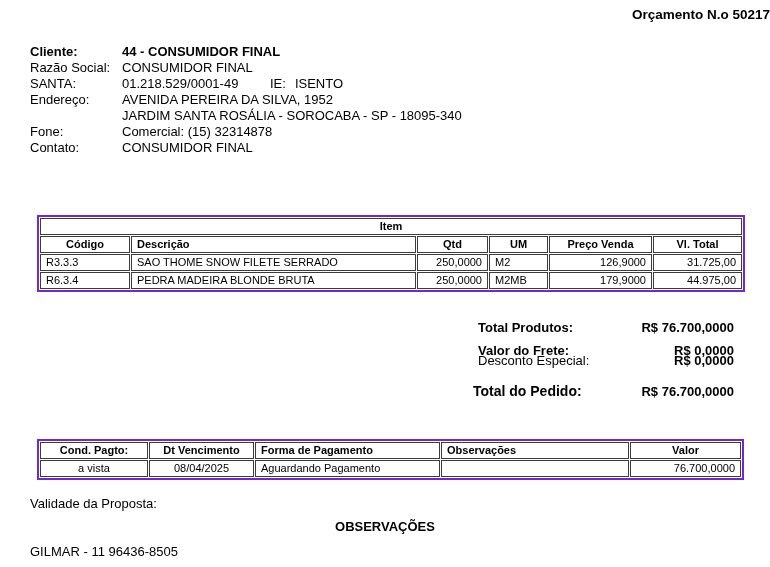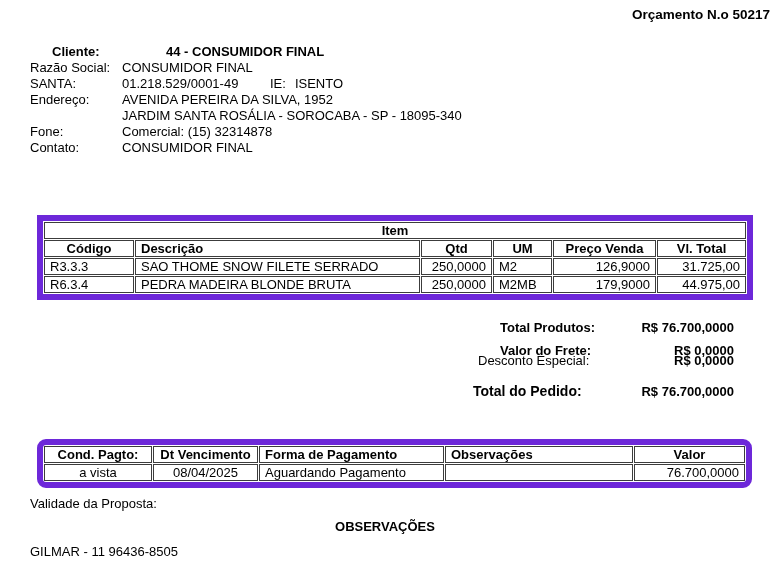--- a/index.html
+++ b/index.html
@@ -11,40 +11,40 @@
   .page{position:relative;width:770px;height:567px;}
 
   
   .doc-title{position:absolute;top:7px;left:0;width:770px;text-align:right;
     font-weight:bold;font-size:13.5px;}
 
   
   .client-block{position:absolute;left:30px;top:44px;line-height:16px;}
   .client-row{display:flex;}
   .client-label{flex:0 0 92px;width:92px;}
-  .bold{font-weight:bold;margin-left:22px;}
+  .bold{font-weight:bold;}
   .cnpj-value{display:inline-block;width:148px;}
   .ie-value{margin-left:9px;}
 
   
   .doc-table{
     position:absolute;left:37px;width:697px;
-    border:6px solid #6d28d9;border-collapse:separate;border-spacing:1px;
-    table-layout:fixed;background:#fff;font-size:13px;
+    border:2px solid #6d28d9;border-collapse:separate;border-spacing:1px;
+    table-layout:fixed;background:#fff;font-size:11px;
   }
   .doc-table th,.doc-table td{
     border:1px solid #3c3c3c;padding:0 5px;height:15px;line-height:15px;
     overflow:hidden;white-space:nowrap;
   }
   .doc-table th{font-weight:bold;}
   .ac{text-align:center;}
   .al{text-align:left;}
   .ar{text-align:right;margin-top:25px;}
   .items-table{top:215px;}
-  .payment-table{top:439px;border-radius:9px;}
+  .payment-table{top:439px;}
 
   
   .total-row{position:absolute;left:473px;width:261px;display:flex;
     justify-content:space-between;align-items:baseline;}
   .total-row .tlabel{padding-left:5px;}
   .total-row .tvalue{font-weight:bold;}
   .row-produtos{top:320px;}
   .row-frete{top:343px;}
   .row-desconto{top:353px;text-align:center;}
   .row-pedido{top:383px;}

